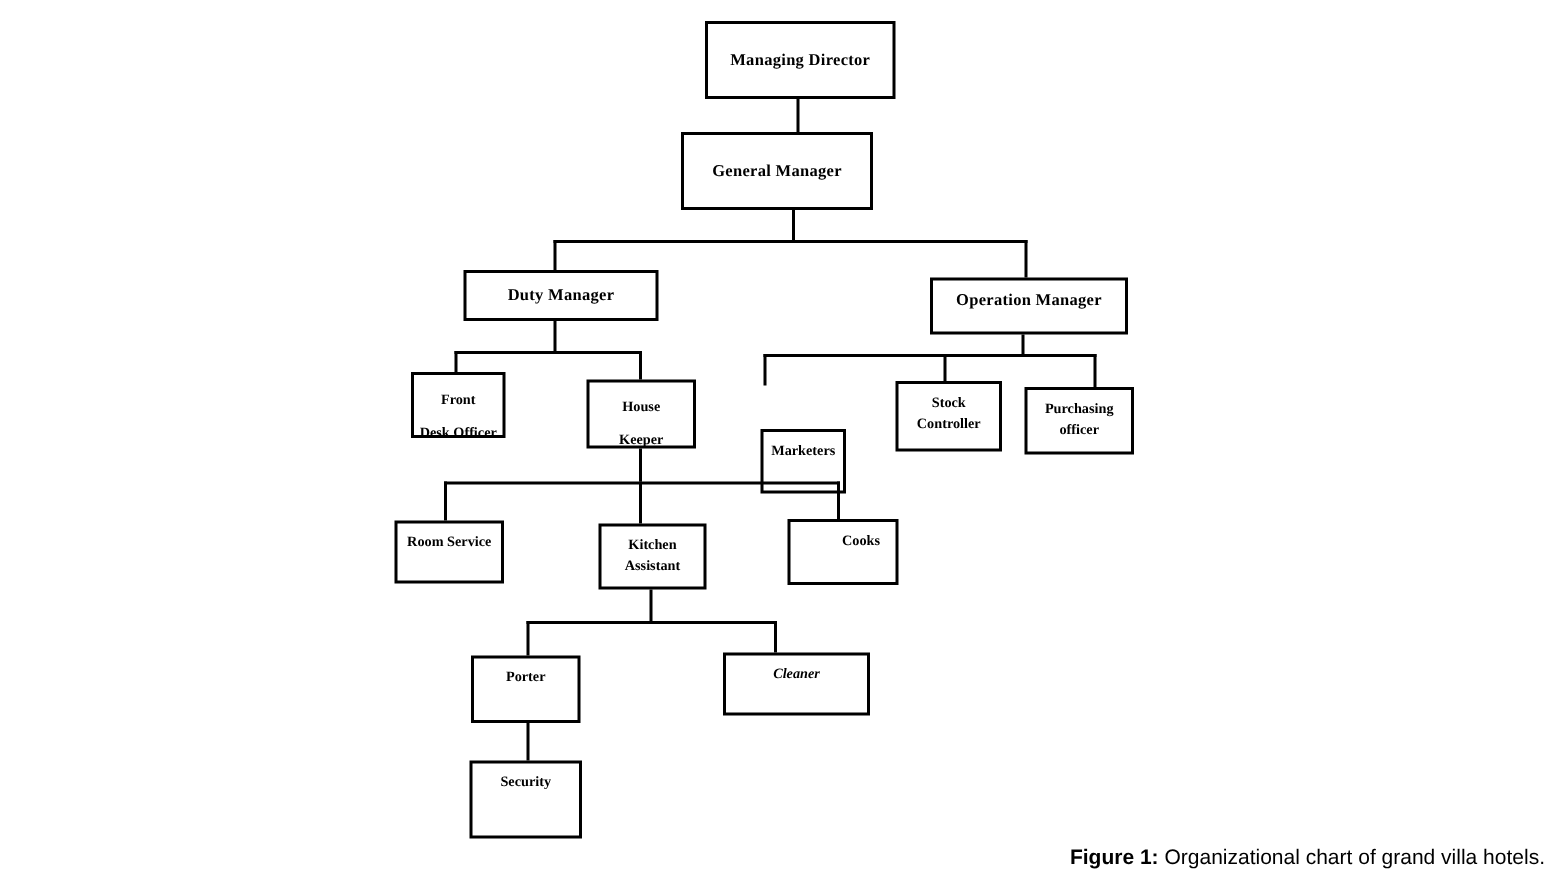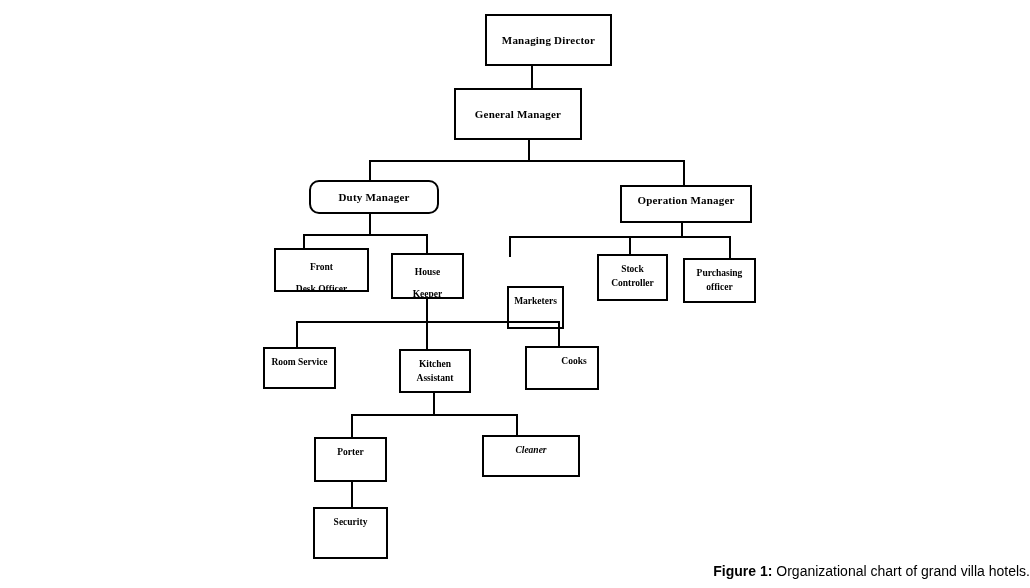--- a/index.html
+++ b/index.html
@@ -46,33 +46,33 @@
     font-size: 14px;
     color: var(--ink, #000000);
   }
   .caption .cap-label { font-weight: bold; }
 </style>
 </head>
 <body>
 
 <div class="page">
   <div id="chart-layer">
-      <div class="node v-center big" style="left: 470px; top: 14px; width: 127px; height: 52px; margin-left: 15px;">
+      <div class="node v-center big" style="left: 470px; top: 14px; width: 127px; height: 52px;">
         <span>Managing Director</span>
       </div>
       <div class="node v-center big" style="left: 454px; top: 88px; width: 128px; height: 52px;">
         <span>General Manager</span>
       </div>
-      <div class="node v-center big" style="left: 309px; top: 180px; width: 130px; height: 34px; border-radius: 10px;">
+      <div class="node v-center big" style="left: 309px; top: 180px; width: 130px; height: 34px;">
         <span>Duty Manager</span>
       </div>
       <div class="node v-top big" style="left: 620px; top: 185px; width: 132px; height: 38px;">
         <span>Operation Manager</span>
       </div>
-      <div class="node v-top wide small" style="left: 274px; top: 248px; width: 95px; height: 44px;">
+      <div class="node v-top wide small" style="left: 274px; top: 248px; width: 63px; height: 44px;">
         <span>Front<br>Desk Officer</span>
       </div>
       <div class="node v-top wide small" style="left: 391px; top: 253px; width: 73px; height: 46px;">
         <span>House<br>Keeper</span>
       </div>
       <div class="node v-top small" style="left: 507px; top: 275px; width: 57px; height: 43px; margin-top: 11px;">
         <span>Marketers</span>
       </div>
       <div class="node v-top small" style="left: 597px; top: 254px; width: 71px; height: 47px;">
         <span>Stock<br>Controller</span>

